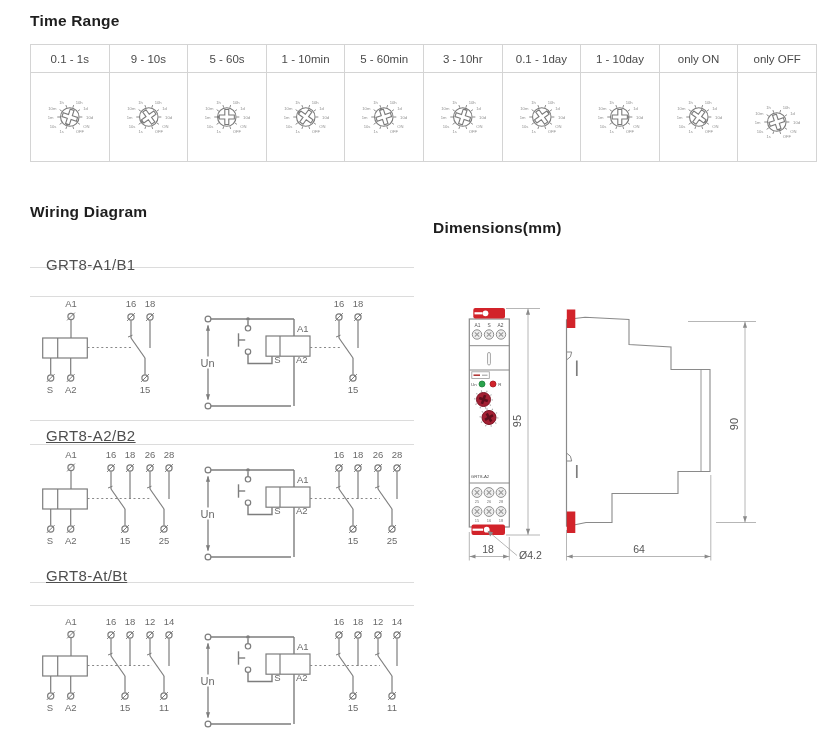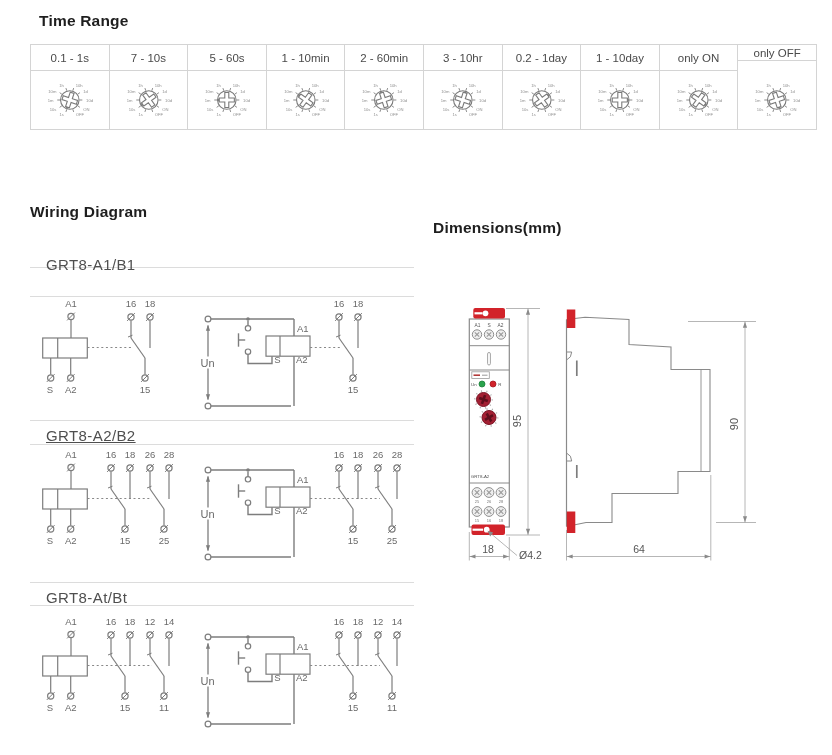--- a/index.html
+++ b/index.html
@@ -1,36 +1,36 @@
 <!DOCTYPE html>
 <html><head>
 <meta charset="utf-8">
 <style>
   html,body{margin:0;padding:0;background:#fff;}
   body{width:832px;height:755px;position:relative;overflow:hidden;
        font-family:"Liberation Sans","DejaVu Sans",sans-serif;}
   .abs{position:absolute;}
   h2.sect{margin:0;font-size:15.5px;font-weight:bold;color:#1e1e1e;letter-spacing:.2px;}
   
-  #tr-table{position:absolute;left:30px;top:44px;width:787px;height:86px;
+  #tr-table{position:absolute;left:30px;top:44px;width:787px;height:118px;
             border:1px solid #d4d4d4;display:flex;box-sizing:border-box;background:#fff;}
   .tr-col{flex:1;display:flex;flex-direction:column;border-right:1px solid #d4d4d4;min-width:0;}
   .tr-col:last-child{border-right:none;gap:10px;}
   .tr-head{height:27px;border-bottom:1px solid #d4d4d4;display:flex;align-items:center;
            justify-content:center;font-size:11.5px;color:#4a4a4a;white-space:nowrap;}
   .tr-dial{flex:1;display:flex;align-items:center;justify-content:center;}
   
   .rule{position:absolute;left:30px;width:384px;height:1px;background:#dcdcdc;}
   .wsec-title{position:absolute;left:46px;font-size:15px;color:#4f4f4f;letter-spacing:.4px;}
   svg text{font-family:"Liberation Sans","DejaVu Sans",sans-serif;}
 </style>
 </head>
 <body>
 
-<h2 class="sect abs" style="left:39px;top:12px;">Time Range</h2>
+<h2 class="sect abs" style="left:30px;top:12px;">Time Range</h2>
 <h2 class="sect abs" style="left:30px;top:203px;">Wiring Diagram</h2>
 <h2 class="sect abs" style="left:433px;top:219px;">Dimensions(mm)</h2>
 
 <div id="tr-table">
     <div class="tr-col">
       <div class="tr-head">0.1 - 1s</div>
       <div class="tr-dial">
         <svg width="78" height="58" viewBox="-39 -29 78 58">
           <line x1="-3.0283665448744856" y1="9.320353859692505" x2="-3.8936141291243387" y2="11.983312105318934" stroke="#8a8a8a" stroke-width="1"></line>
           <line x1="-7.9283665448744856" y1="5.760295472466236" x2="-10.193614129124338" y2="7.4060941788851595" stroke="#8a8a8a" stroke-width="1"></line>
@@ -54,21 +54,21 @@
           <text x="-5.8970583144992" y="-12.756059047686334" font-size="4.2" fill="#8f8f8f" text-anchor="end">1h</text>
           <text x="5.8970583144992" y="-12.756059047686334" font-size="4.2" fill="#8f8f8f" text-anchor="start">10h</text>
           <text x="13.4970583144992" y="-7.234335834845591" font-size="4.2" fill="#8f8f8f" text-anchor="start">1d</text>
           <text x="16.4" y="1.699999999999999" font-size="4.2" fill="#8f8f8f" text-anchor="start">10d</text>
           <text x="13.4970583144992" y="10.634335834845588" font-size="4.2" fill="#8f8f8f" text-anchor="start">ON</text>
           <text x="5.897058314499202" y="16.156059047686334" font-size="4.2" fill="#8f8f8f" text-anchor="start">OFF</text>
         </svg>
       </div>
     </div>
     <div class="tr-col">
-      <div class="tr-head">7 - 10s</div>
+      <div class="tr-head">9 - 10s</div>
       <div class="tr-dial">
         <svg width="78" height="58" viewBox="-39 -29 78 58">
           <line x1="-3.0283665448744856" y1="9.320353859692505" x2="-3.8936141291243387" y2="11.983312105318934" stroke="#8a8a8a" stroke-width="1"></line>
           <line x1="-7.9283665448744856" y1="5.760295472466236" x2="-10.193614129124338" y2="7.4060941788851595" stroke="#8a8a8a" stroke-width="1"></line>
           <line x1="-9.8" y1="-6.000769315822031e-16" x2="-12.6" y2="-7.715274834628325e-16" stroke="#8a8a8a" stroke-width="1"></line>
           <line x1="-7.9283665448744856" y1="-5.760295472466237" x2="-10.193614129124338" y2="-7.406094178885161" stroke="#8a8a8a" stroke-width="1"></line>
           <line x1="-3.0283665448744848" y1="-9.320353859692505" x2="-3.893614129124337" y2="-11.983312105318934" stroke="#8a8a8a" stroke-width="1"></line>
           <line x1="3.0283665448744848" y1="-9.320353859692505" x2="3.893614129124337" y2="-11.983312105318934" stroke="#8a8a8a" stroke-width="1"></line>
           <line x1="7.9283665448744856" y1="-5.760295472466237" x2="10.193614129124338" y2="-7.406094178885161" stroke="#8a8a8a" stroke-width="1"></line>
           <line x1="9.8" y1="-6.000769315822031e-16" x2="12.6" y2="-7.715274834628325e-16" stroke="#8a8a8a" stroke-width="1"></line>
@@ -150,21 +150,21 @@
           <text x="-5.8970583144992" y="-12.756059047686334" font-size="4.2" fill="#8f8f8f" text-anchor="end">1h</text>
           <text x="5.8970583144992" y="-12.756059047686334" font-size="4.2" fill="#8f8f8f" text-anchor="start">10h</text>
           <text x="13.4970583144992" y="-7.234335834845591" font-size="4.2" fill="#8f8f8f" text-anchor="start">1d</text>
           <text x="16.4" y="1.699999999999999" font-size="4.2" fill="#8f8f8f" text-anchor="start">10d</text>
           <text x="13.4970583144992" y="10.634335834845588" font-size="4.2" fill="#8f8f8f" text-anchor="start">ON</text>
           <text x="5.897058314499202" y="16.156059047686334" font-size="4.2" fill="#8f8f8f" text-anchor="start">OFF</text>
         </svg>
       </div>
     </div>
     <div class="tr-col">
-      <div class="tr-head">2 - 60min</div>
+      <div class="tr-head">5 - 60min</div>
       <div class="tr-dial">
         <svg width="78" height="58" viewBox="-39 -29 78 58">
           <line x1="-3.0283665448744856" y1="9.320353859692505" x2="-3.8936141291243387" y2="11.983312105318934" stroke="#8a8a8a" stroke-width="1"></line>
           <line x1="-7.9283665448744856" y1="5.760295472466236" x2="-10.193614129124338" y2="7.4060941788851595" stroke="#8a8a8a" stroke-width="1"></line>
           <line x1="-9.8" y1="-6.000769315822031e-16" x2="-12.6" y2="-7.715274834628325e-16" stroke="#8a8a8a" stroke-width="1"></line>
           <line x1="-7.9283665448744856" y1="-5.760295472466237" x2="-10.193614129124338" y2="-7.406094178885161" stroke="#8a8a8a" stroke-width="1"></line>
           <line x1="-3.0283665448744848" y1="-9.320353859692505" x2="-3.893614129124337" y2="-11.983312105318934" stroke="#8a8a8a" stroke-width="1"></line>
           <line x1="3.0283665448744848" y1="-9.320353859692505" x2="3.893614129124337" y2="-11.983312105318934" stroke="#8a8a8a" stroke-width="1"></line>
           <line x1="7.9283665448744856" y1="-5.760295472466237" x2="10.193614129124338" y2="-7.406094178885161" stroke="#8a8a8a" stroke-width="1"></line>
           <line x1="9.8" y1="-6.000769315822031e-16" x2="12.6" y2="-7.715274834628325e-16" stroke="#8a8a8a" stroke-width="1"></line>
@@ -214,21 +214,21 @@
           <text x="-5.8970583144992" y="-12.756059047686334" font-size="4.2" fill="#8f8f8f" text-anchor="end">1h</text>
           <text x="5.8970583144992" y="-12.756059047686334" font-size="4.2" fill="#8f8f8f" text-anchor="start">10h</text>
           <text x="13.4970583144992" y="-7.234335834845591" font-size="4.2" fill="#8f8f8f" text-anchor="start">1d</text>
           <text x="16.4" y="1.699999999999999" font-size="4.2" fill="#8f8f8f" text-anchor="start">10d</text>
           <text x="13.4970583144992" y="10.634335834845588" font-size="4.2" fill="#8f8f8f" text-anchor="start">ON</text>
           <text x="5.897058314499202" y="16.156059047686334" font-size="4.2" fill="#8f8f8f" text-anchor="start">OFF</text>
         </svg>
       </div>
     </div>
     <div class="tr-col">
-      <div class="tr-head">0.2 - 1day</div>
+      <div class="tr-head">0.1 - 1day</div>
       <div class="tr-dial">
         <svg width="78" height="58" viewBox="-39 -29 78 58">
           <line x1="-3.0283665448744856" y1="9.320353859692505" x2="-3.8936141291243387" y2="11.983312105318934" stroke="#8a8a8a" stroke-width="1"></line>
           <line x1="-7.9283665448744856" y1="5.760295472466236" x2="-10.193614129124338" y2="7.4060941788851595" stroke="#8a8a8a" stroke-width="1"></line>
           <line x1="-9.8" y1="-6.000769315822031e-16" x2="-12.6" y2="-7.715274834628325e-16" stroke="#8a8a8a" stroke-width="1"></line>
           <line x1="-7.9283665448744856" y1="-5.760295472466237" x2="-10.193614129124338" y2="-7.406094178885161" stroke="#8a8a8a" stroke-width="1"></line>
           <line x1="-3.0283665448744848" y1="-9.320353859692505" x2="-3.893614129124337" y2="-11.983312105318934" stroke="#8a8a8a" stroke-width="1"></line>
           <line x1="3.0283665448744848" y1="-9.320353859692505" x2="3.893614129124337" y2="-11.983312105318934" stroke="#8a8a8a" stroke-width="1"></line>
           <line x1="7.9283665448744856" y1="-5.760295472466237" x2="10.193614129124338" y2="-7.406094178885161" stroke="#8a8a8a" stroke-width="1"></line>
           <line x1="9.8" y1="-6.000769315822031e-16" x2="12.6" y2="-7.715274834628325e-16" stroke="#8a8a8a" stroke-width="1"></line>
@@ -522,21 +522,21 @@
     <circle cx="197" cy="83" r="3.1" fill="#fff" stroke="#7d7d7d" stroke-width="1.2"></circle>
     <line x1="193.1" y1="86.9" x2="200.9" y2="79.1" stroke="#7d7d7d" stroke-width="1"></line>
     <text x="197" y="97.5" text-anchor="middle" font-size="9.5" fill="#6a6a6a">25</text>
     <text x="202" y="12" text-anchor="middle" font-size="9.5" fill="#6a6a6a">28</text>
     <circle cx="202" cy="22" r="3.1" fill="#fff" stroke="#7d7d7d" stroke-width="1.2"></circle>
     <line x1="198.1" y1="25.9" x2="205.9" y2="18.1" stroke="#7d7d7d" stroke-width="1"></line>
     <line x1="202" y1="25.5" x2="202" y2="53" stroke="#7d7d7d" stroke-width="1.2"></line>
   </svg>
 
 <div class="rule" style="top:582px;"></div>
-<div class="wsec-title" style="top:589px;">GRT8-At/Bt</div>
+<div class="wsec-title" style="top:567px;text-decoration:underline;">GRT8-At/Bt</div>
 <div class="rule" style="top:605px;"></div>
 <svg class="abs" style="left:30px;top:613px;" width="168" height="130" viewBox="0 0 168 130" id="wd2b">
     <line x1="57.5" y1="52.5" x2="122" y2="52.5" stroke="#888" stroke-width="1.2" stroke-dasharray="2 2.6"></line>
     <rect x="12.7" y="43" width="44.6" height="20" fill="#fff" stroke="#7d7d7d" stroke-width="1.2"></rect>
     <line x1="27.7" y1="43" x2="27.7" y2="63" stroke="#7d7d7d" stroke-width="1.2"></line>
     <text x="41" y="11.5" text-anchor="middle" font-size="9.5" fill="#6a6a6a">A1</text>
     <circle cx="41" cy="21.5" r="3.1" fill="#fff" stroke="#7d7d7d" stroke-width="1.2"></circle>
     <line x1="37.1" y1="25.4" x2="44.9" y2="17.6" stroke="#7d7d7d" stroke-width="1"></line>
     <line x1="41" y1="25" x2="41" y2="43" stroke="#7d7d7d" stroke-width="1.2"></line>
     <line x1="20.7" y1="63" x2="20.7" y2="79.5" stroke="#7d7d7d" stroke-width="1.2"></line>

